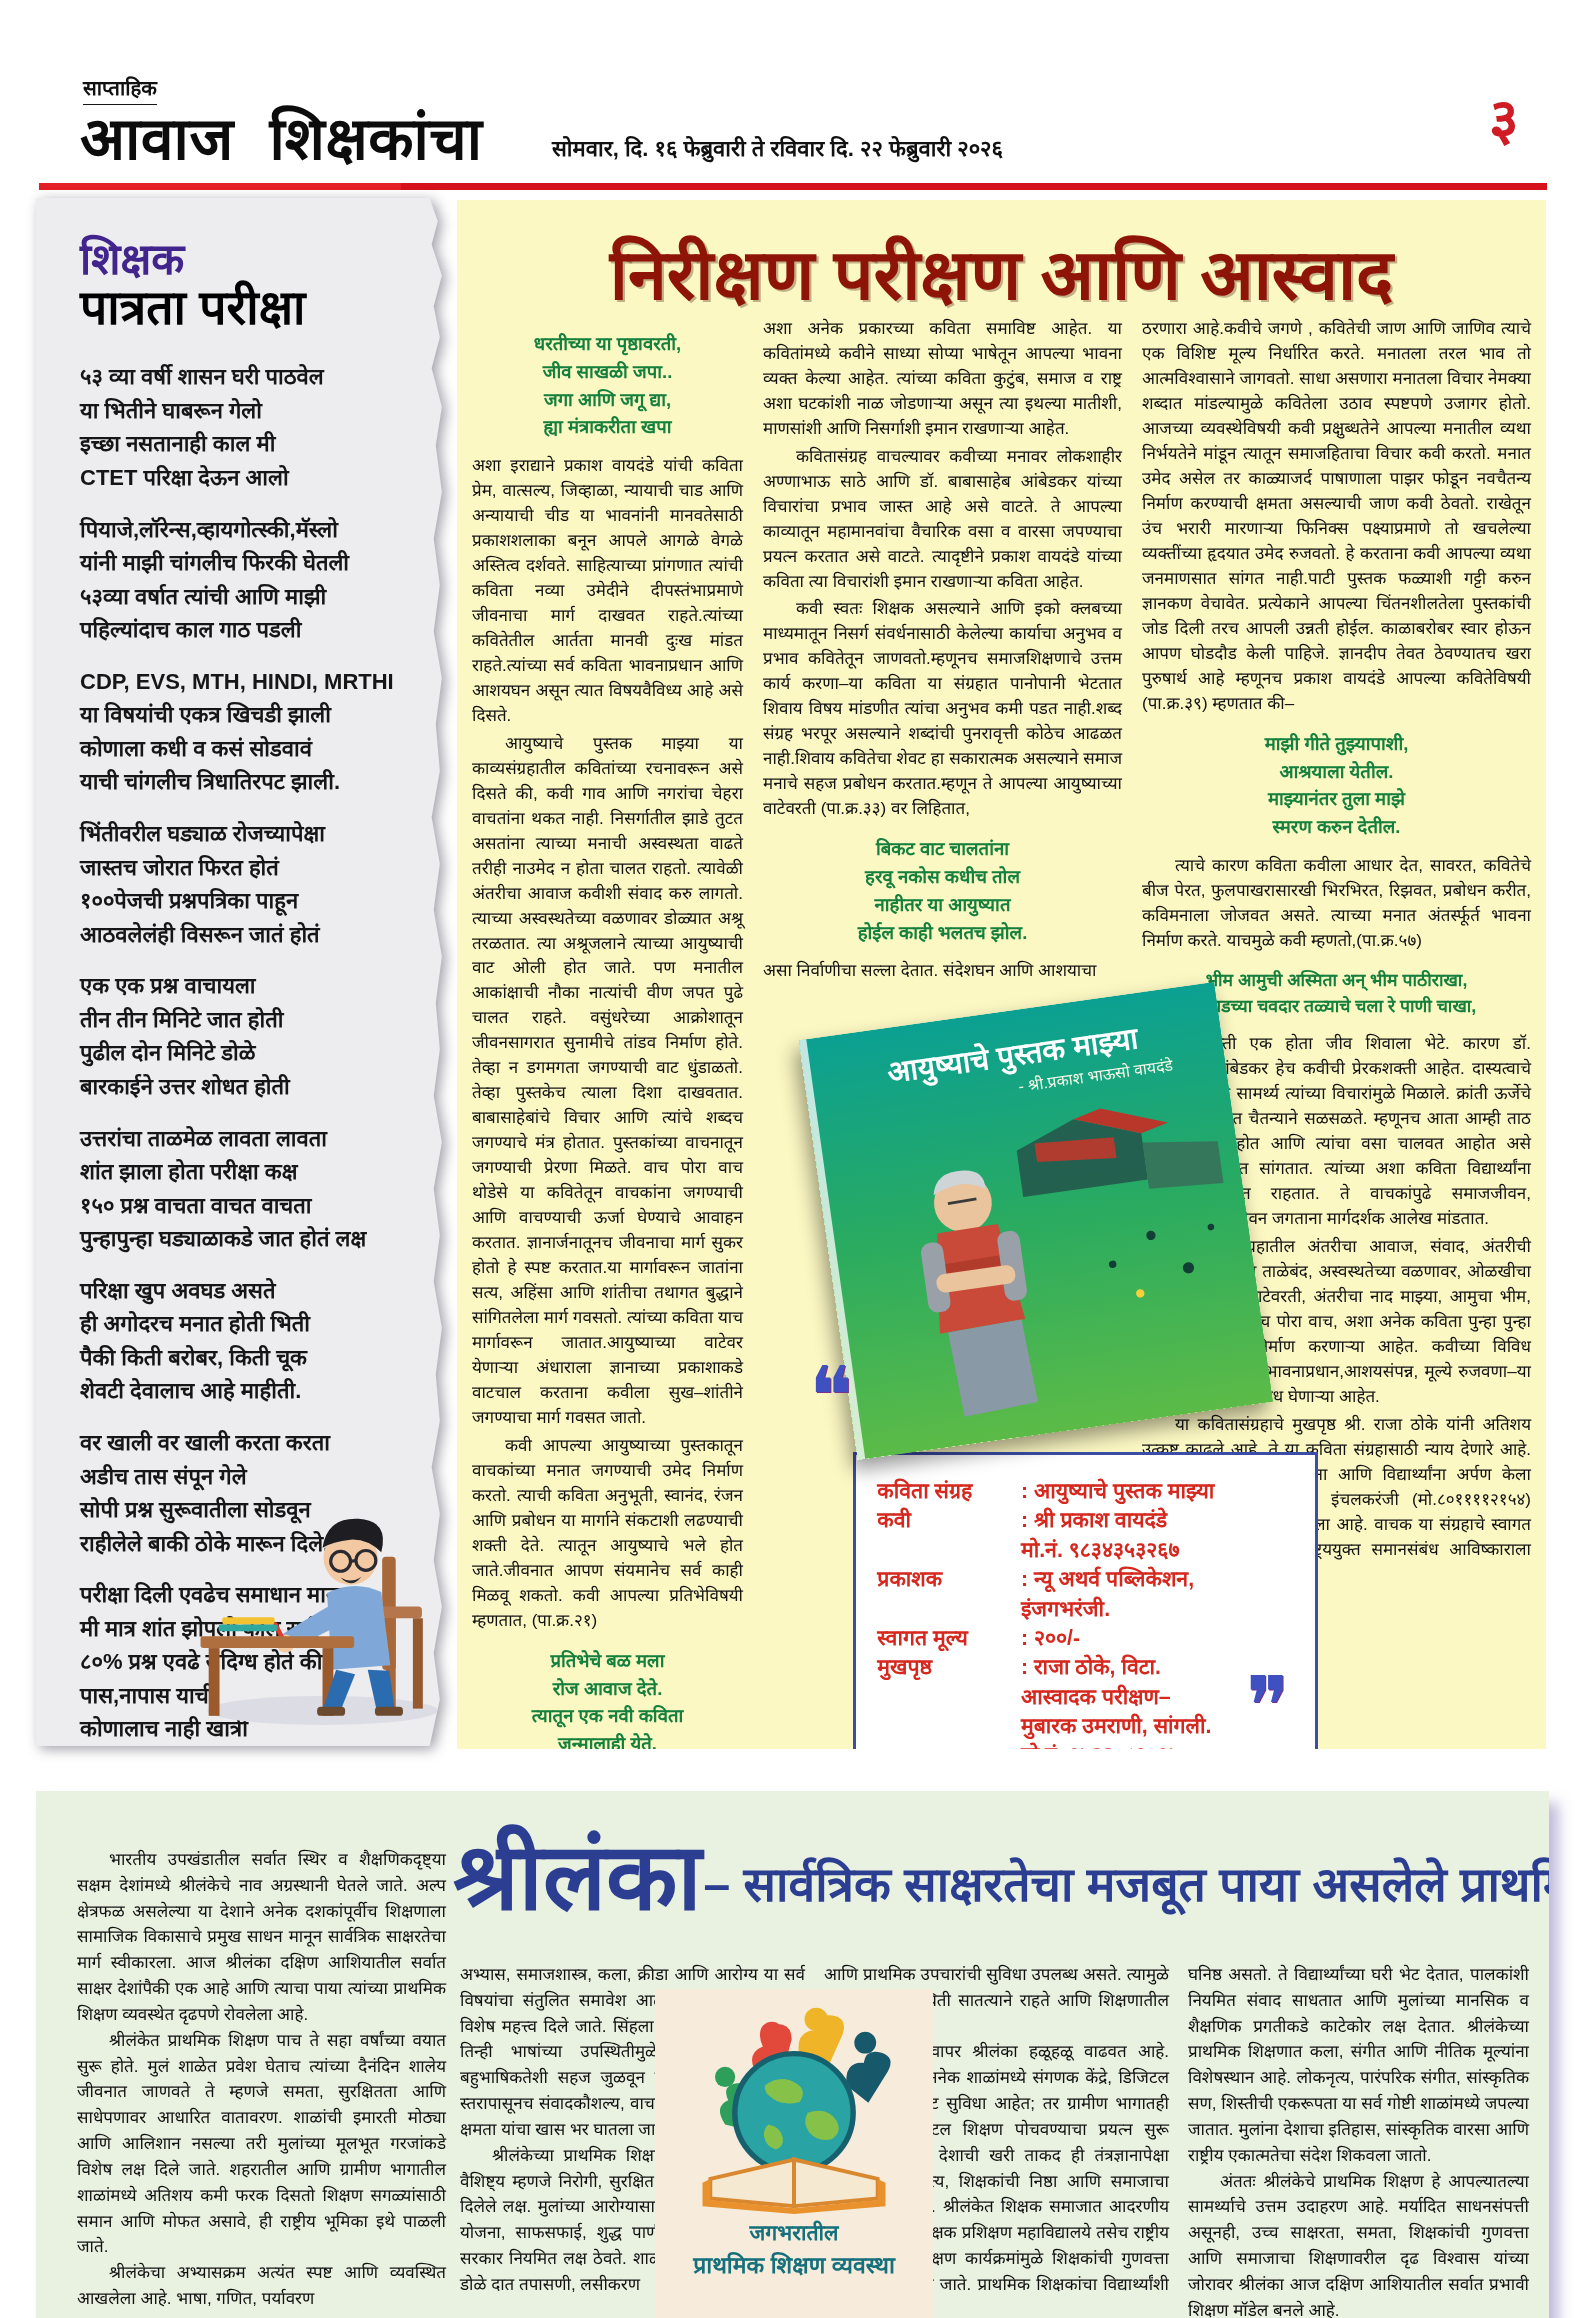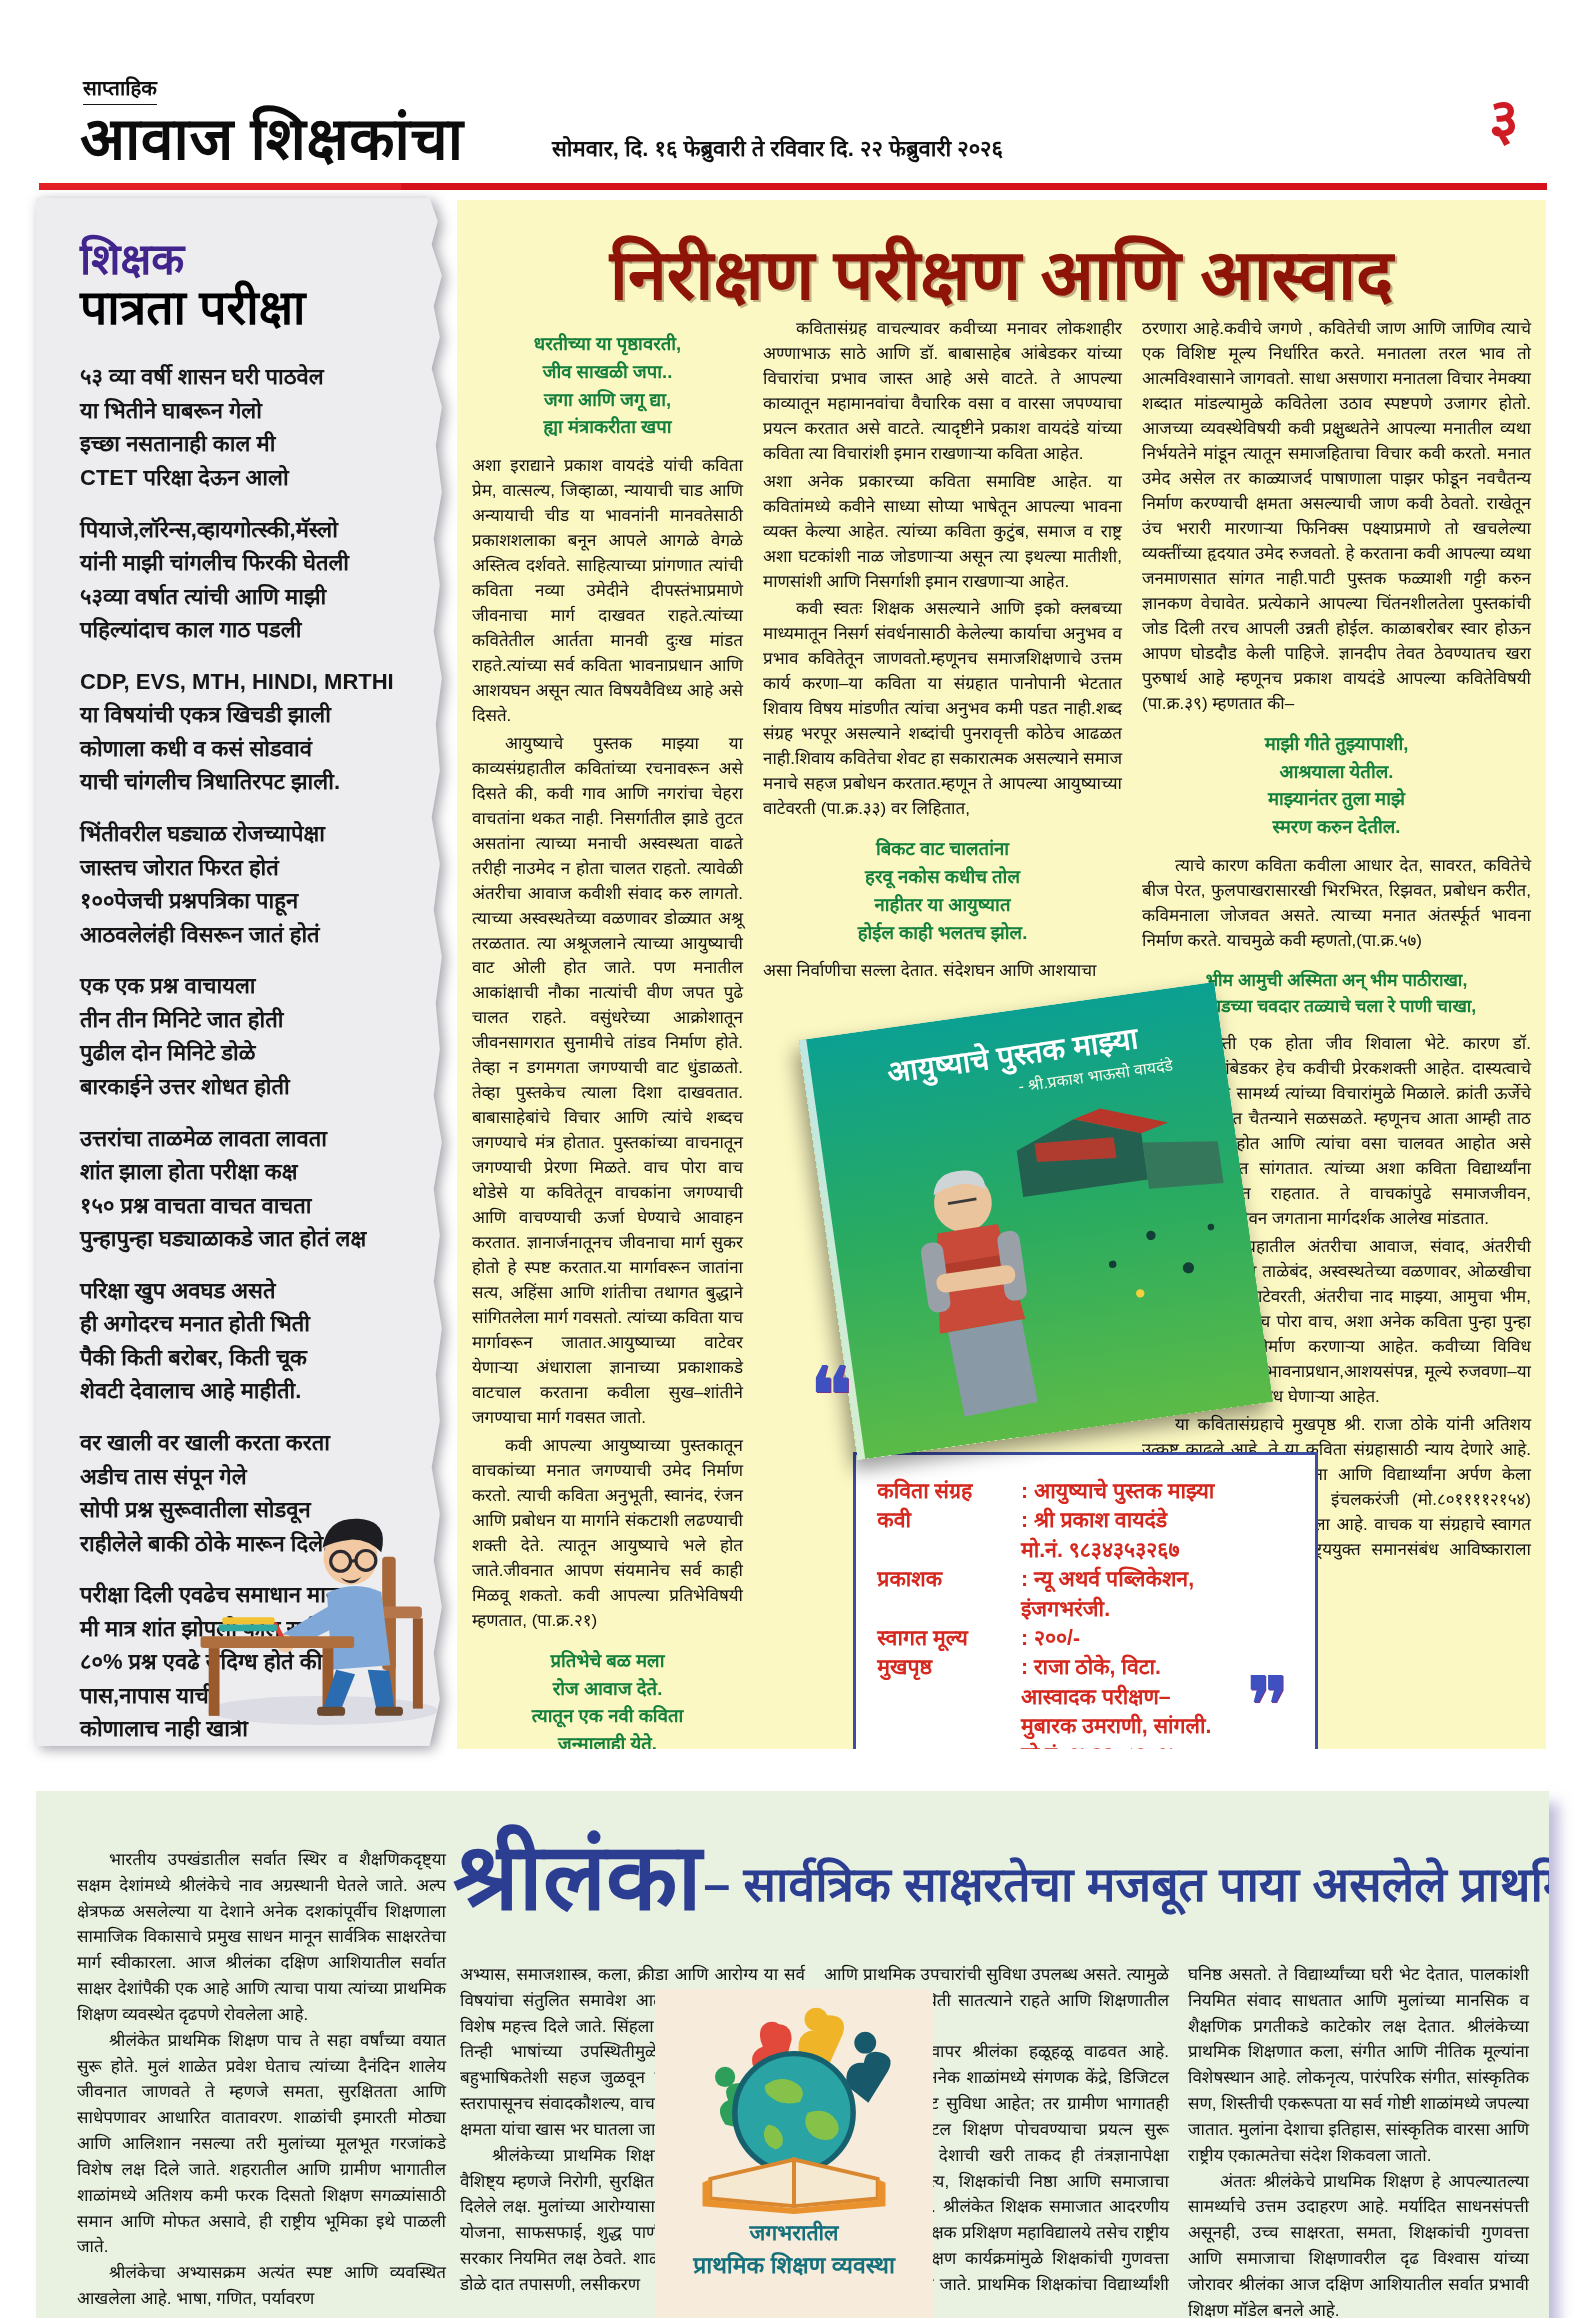--- a/index.html
+++ b/index.html
@@ -4,21 +4,21 @@
 <style>
   html,body{margin:0;padding:0;}
   body{
     width:1589px;height:2465px;position:relative;background:#ffffff;
     font-family:"Liberation Sans","DejaVu Sans",sans-serif;color:#111;
     overflow:hidden;
   }
   
   .weekly{position:absolute;left:83px;top:73px;font-size:20.4px;font-weight:700;
     border-bottom:1.9px solid #151515;padding-bottom:2.8px;}
-  .masthead{position:absolute;left:80px;top:96px;font-size:59px;font-weight:800;letter-spacing:0.5px;color:#0c0c0c;}
+  .masthead{position:absolute;left:80px;top:96px;font-size:59px;font-weight:800;letter-spacing:0.5px;color:#0c0c0c;font-family:Liberation Mono, monospace;}
   .dateline{position:absolute;left:552px;top:132px;font-size:22px;font-weight:700;}
   .pagenum{position:absolute;left:1489px;top:78px;font-size:57px;font-weight:800;color:#ce1b24;}
   .redbar{position:absolute;left:39px;top:183px;width:1508px;height:7.4px;
     background:linear-gradient(90deg,#e41e25 0%,#e41e25 24%,#d5121a 24%,#d5121a 100%);}
   
   .tornwrap{position:absolute;left:36px;top:198px;filter:drop-shadow(4.6px 3.7px 6.5px rgba(40,40,60,.45));}
   .poem-panel{width:410px;height:1548px;background:#ededf0;position:relative;
     padding:39px 32px 0 44px;box-sizing:border-box;overflow:hidden;
     clip-path:polygon(0% 0%,96% 0%,98% 1.5%,96.5% 3%,99% 5%,97% 7%,98.5% 9%,96.5% 11%,99% 13.5%,97.5% 16%,99% 19%,97% 22%,98.5% 25%,97% 28%,99% 31%,97.5% 34%,98.5% 37%,96.5% 40%,98.5% 43%,97% 46%,99% 49%,97.5% 52%,98.5% 55%,97% 58%,99% 61%,97% 64%,98.5% 67%,97% 70%,99% 73%,97.5% 76%,98.5% 79%,96.5% 82%,98.5% 85%,97% 88%,99% 91%,97% 94%,98.5% 97%,96% 100%,0% 100%);}
   .poem-title1{font-size:43px;font-weight:800;color:#41258c;line-height:1.05;}
@@ -131,22 +131,22 @@
   <div class="mcol mcol1">
     <div class="verse">धरतीच्या या पृष्ठावरती,<br>जीव साखळी जपा..<br>जगा आणि जगू द्या,<br>ह्या मंत्राकरीता खपा</div>
     <p class="mpara noindent">अशा इराद्याने प्रकाश वायदंडे यांची कविता प्रेम, वात्सल्य, जिव्हाळा, न्यायाची चाड आणि अन्यायाची चीड या भावनांनी मानवतेसाठी प्रकाशशलाका बनून आपले आगळे वेगळे अस्तित्व दर्शवते. साहित्याच्या प्रांगणात त्यांची कविता नव्या उमेदीने दीपस्तंभाप्रमाणे जीवनाचा मार्ग दाखवत राहते.त्यांच्या कवितेतील आर्तता मानवी दुःख मांडत राहते.त्यांच्या सर्व कविता भावनाप्रधान आणि आशयघन असून त्यात विषयवैविध्य आहे असे दिसते.</p>
     <p class="mpara">आयुष्याचे पुस्तक माझ्या  या काव्यसंग्रहातील कवितांच्या रचनावरून असे दिसते की, कवी गाव आणि नगरांचा चेहरा वाचतांना थकत नाही. निसर्गातील झाडे तुटत असतांना त्याच्या मनाची अस्वस्थता वाढते तरीही नाउमेद न होता चालत राहतो. त्यावेळी अंतरीचा आवाज कवीशी संवाद करु लागतो. त्याच्या अस्वस्थतेच्या वळणावर डोळ्यात अश्रू तरळतात. त्या अश्रूजलाने त्याच्या आयुष्याची वाट ओली होत जाते. पण मनातील आकांक्षाची नौका नात्यांची वीण जपत पुढे चालत राहते. वसुंधरेच्या आक्रोशातून जीवनसागरात सुनामीचे तांडव निर्माण होते. तेव्हा न डगमगता जगण्याची वाट धुंडाळतो. तेव्हा पुस्तकेच त्याला दिशा दाखवतात. बाबासाहेबांचे विचार आणि त्यांचे शब्दच जगण्याचे मंत्र होतात. पुस्तकांच्या वाचनातून जगण्याची प्रेरणा मिळते.  वाच पोरा वाच थोडेसे या कवितेतून वाचकांना जगण्याची आणि वाचण्याची ऊर्जा घेण्याचे आवाहन करतात. ज्ञानार्जनातूनच जीवनाचा मार्ग सुकर होतो हे स्पष्ट करतात.या मार्गावरून जातांना सत्य, अहिंसा आणि शांतीचा तथागत बुद्धाने सांगितलेला मार्ग गवसतो. त्यांच्या कविता याच मार्गावरून जातात.आयुष्याच्या वाटेवर येणाऱ्या अंधाराला ज्ञानाच्या प्रकाशाकडे वाटचाल करताना कवीला सुख–शांतीने जगण्याचा मार्ग गवसत जातो.</p>
     <p class="mpara">कवी आपल्या आयुष्याच्या पुस्तकातून वाचकांच्या मनात जगण्याची उमेद निर्माण करतो. त्याची कविता अनुभूती, स्वानंद, रंजन आणि प्रबोधन या मार्गाने संकटाशी लढण्याची शक्ती देते. त्यातून आयुष्याचे भले होत जाते.जीवनात आपण संयमानेच सर्व काही मिळवू शकतो. कवी आपल्या प्रतिभेविषयी म्हणतात, (पा.क्र.२१)</p>
     <div class="verse">प्रतिभेचे बळ मला<br>रोज आवाज देते.<br>त्यातून एक नवी कविता<br>जन्मालाही येते.</div>
 
   </div>
 
   <div class="mcol mcol2">
+    <p class="mpara noindent">अशा अनेक प्रकारच्या कविता समाविष्ट आहेत. या कवितांमध्ये कवीने साध्या सोप्या भाषेतून आपल्या भावना व्यक्त केल्या आहेत. त्यांच्या कविता कुटुंब, समाज व राष्ट्र अशा घटकांशी नाळ जोडणाऱ्या असून त्या इथल्या मातीशी, माणसांशी आणि निसर्गाशी इमान राखणाऱ्या आहेत.</p>
     <p class="mpara">कवितासंग्रह वाचल्यावर कवीच्या मनावर लोकशाहीर अण्णाभाऊ साठे आणि डॉ. बाबासाहेब आंबेडकर यांच्या विचारांचा प्रभाव जास्त आहे असे वाटते. ते आपल्या काव्यातून महामानवांचा वैचारिक वसा व वारसा जपण्याचा प्रयत्न करतात असे वाटते. त्यादृष्टीने प्रकाश वायदंडे यांच्या कविता त्या विचारांशी इमान राखणाऱ्या कविता आहेत.</p>
-    <p class="mpara noindent">अशा अनेक प्रकारच्या कविता समाविष्ट आहेत. या कवितांमध्ये कवीने साध्या सोप्या भाषेतून आपल्या भावना व्यक्त केल्या आहेत. त्यांच्या कविता कुटुंब, समाज व राष्ट्र अशा घटकांशी नाळ जोडणाऱ्या असून त्या इथल्या मातीशी, माणसांशी आणि निसर्गाशी इमान राखणाऱ्या आहेत.</p>
     <p class="mpara">कवी स्वतः शिक्षक असल्याने आणि इको क्लबच्या माध्यमातून  निसर्ग संवर्धनासाठी केलेल्या कार्याचा अनुभव व प्रभाव कवितेतून जाणवतो.म्हणूनच समाजशिक्षणाचे उत्तम कार्य करणा–या कविता या संग्रहात पानोपानी भेटतात शिवाय विषय मांडणीत त्यांचा अनुभव कमी पडत नाही.शब्द संग्रह भरपूर असल्याने शब्दांची पुनरावृत्ती कोठेच आढळत नाही.शिवाय कवितेचा शेवट हा सकारात्मक असल्याने समाज मनाचे सहज प्रबोधन करतात.म्हणून ते आपल्या आयुष्याच्या वाटेवरती (पा.क्र.३३) वर लिहितात,</p>
     <div class="verse">बिकट वाट चालतांना<br>हरवू नकोस कधीच तोल<br>नाहीतर या आयुष्यात<br>होईल काही भलतच झोल.</div>
     <p class="mpara noindent">असा निर्वाणीचा सल्ला देतात. संदेशघन आणि आशयाचा</p>
   </div>
 
   <div class="mcol mcol3">
     <p class="mpara noindent">ठरणारा आहे.कवीचे जगणे ,  कवितेची जाण आणि जाणिव त्याचे एक विशिष्ट मूल्य निर्धारित करते. मनातला तरल भाव तो आत्मविश्वासाने जागवतो. साधा असणारा मनातला विचार नेमक्या शब्दात मांडल्यामुळे कवितेला उठाव स्पष्टपणे उजागर होतो. आजच्या व्यवस्थेविषयी कवी प्रक्षुब्धतेने आपल्या मनातील व्यथा निर्भयतेने मांडून त्यातून समाजहिताचा विचार कवी करतो. मनात उमेद असेल तर काळ्याजर्द पाषाणाला पाझर फोडून नवचैतन्य निर्माण करण्याची क्षमता असल्याची जाण कवी ठेवतो. राखेतून उंच भरारी मारणाऱ्या फिनिक्स पक्ष्याप्रमाणे तो खचलेल्या व्यक्तींच्या हृदयात उमेद रुजवतो. हे करताना कवी आपल्या व्यथा जनमाणसात सांगत नाही.पाटी पुस्तक फळ्याशी गट्टी करुन ज्ञानकण वेचावेत. प्रत्येकाने आपल्या चिंतनशीलतेला पुस्तकांची जोड दिली तरच आपली उन्नती होईल. काळाबरोबर स्वार होऊन आपण घोडदौड केली पाहिजे. ज्ञानदीप तेवत ठेवण्यातच खरा पुरुषार्थ आहे म्हणूनच प्रकाश वायदंडे आपल्या कवितेविषयी (पा.क्र.३९) म्हणतात की–</p>
     <div class="verse">माझी गीते तुझ्यापाशी,<br>आश्रयाला येतील.<br>माझ्यानंतर तुला माझे<br>स्मरण करुन देतील.</div>
     <p class="mpara">त्याचे कारण कविता कवीला आधार देत, सावरत, कवितेचे बीज पेरत, फुलपाखरासारखी भिरभिरत, रिझवत, प्रबोधन करीत, कविमनाला जोजवत असते. त्याच्या मनात अंतर्स्फूर्त भावना निर्माण करते. याचमुळे कवी म्हणतो,(पा.क्र.५७)</p>
     <div class="verse small">भीम आमुची अस्मिता अन् भीम  पाठीराखा,<br>महाडच्या चवदार तळ्याचे चला रे  पाणी चाखा,</div>

